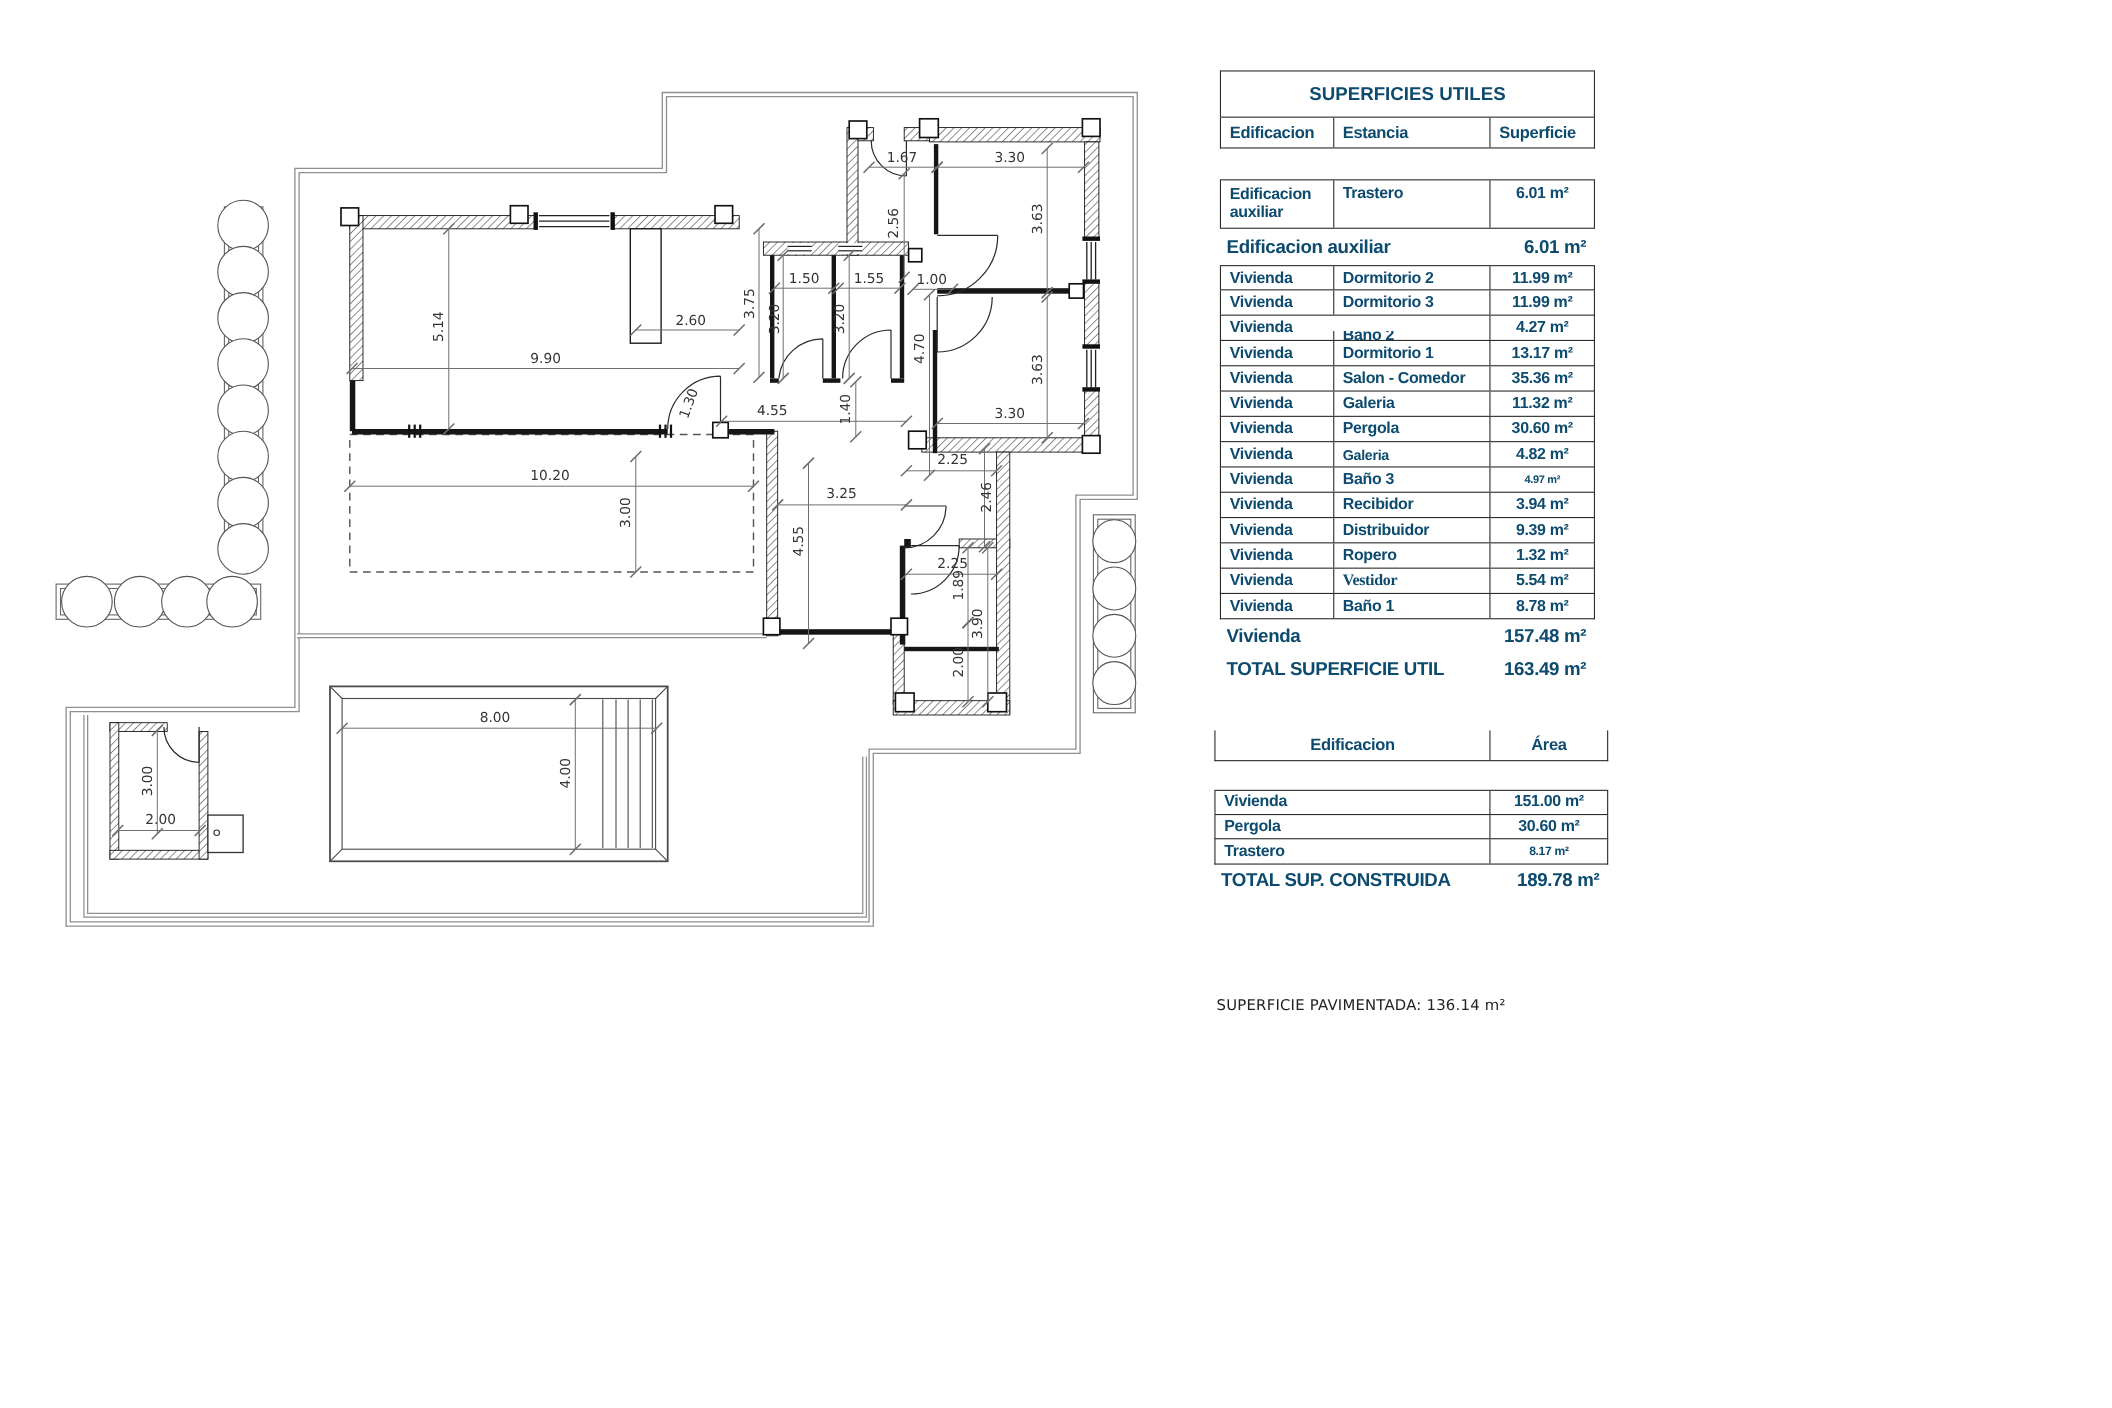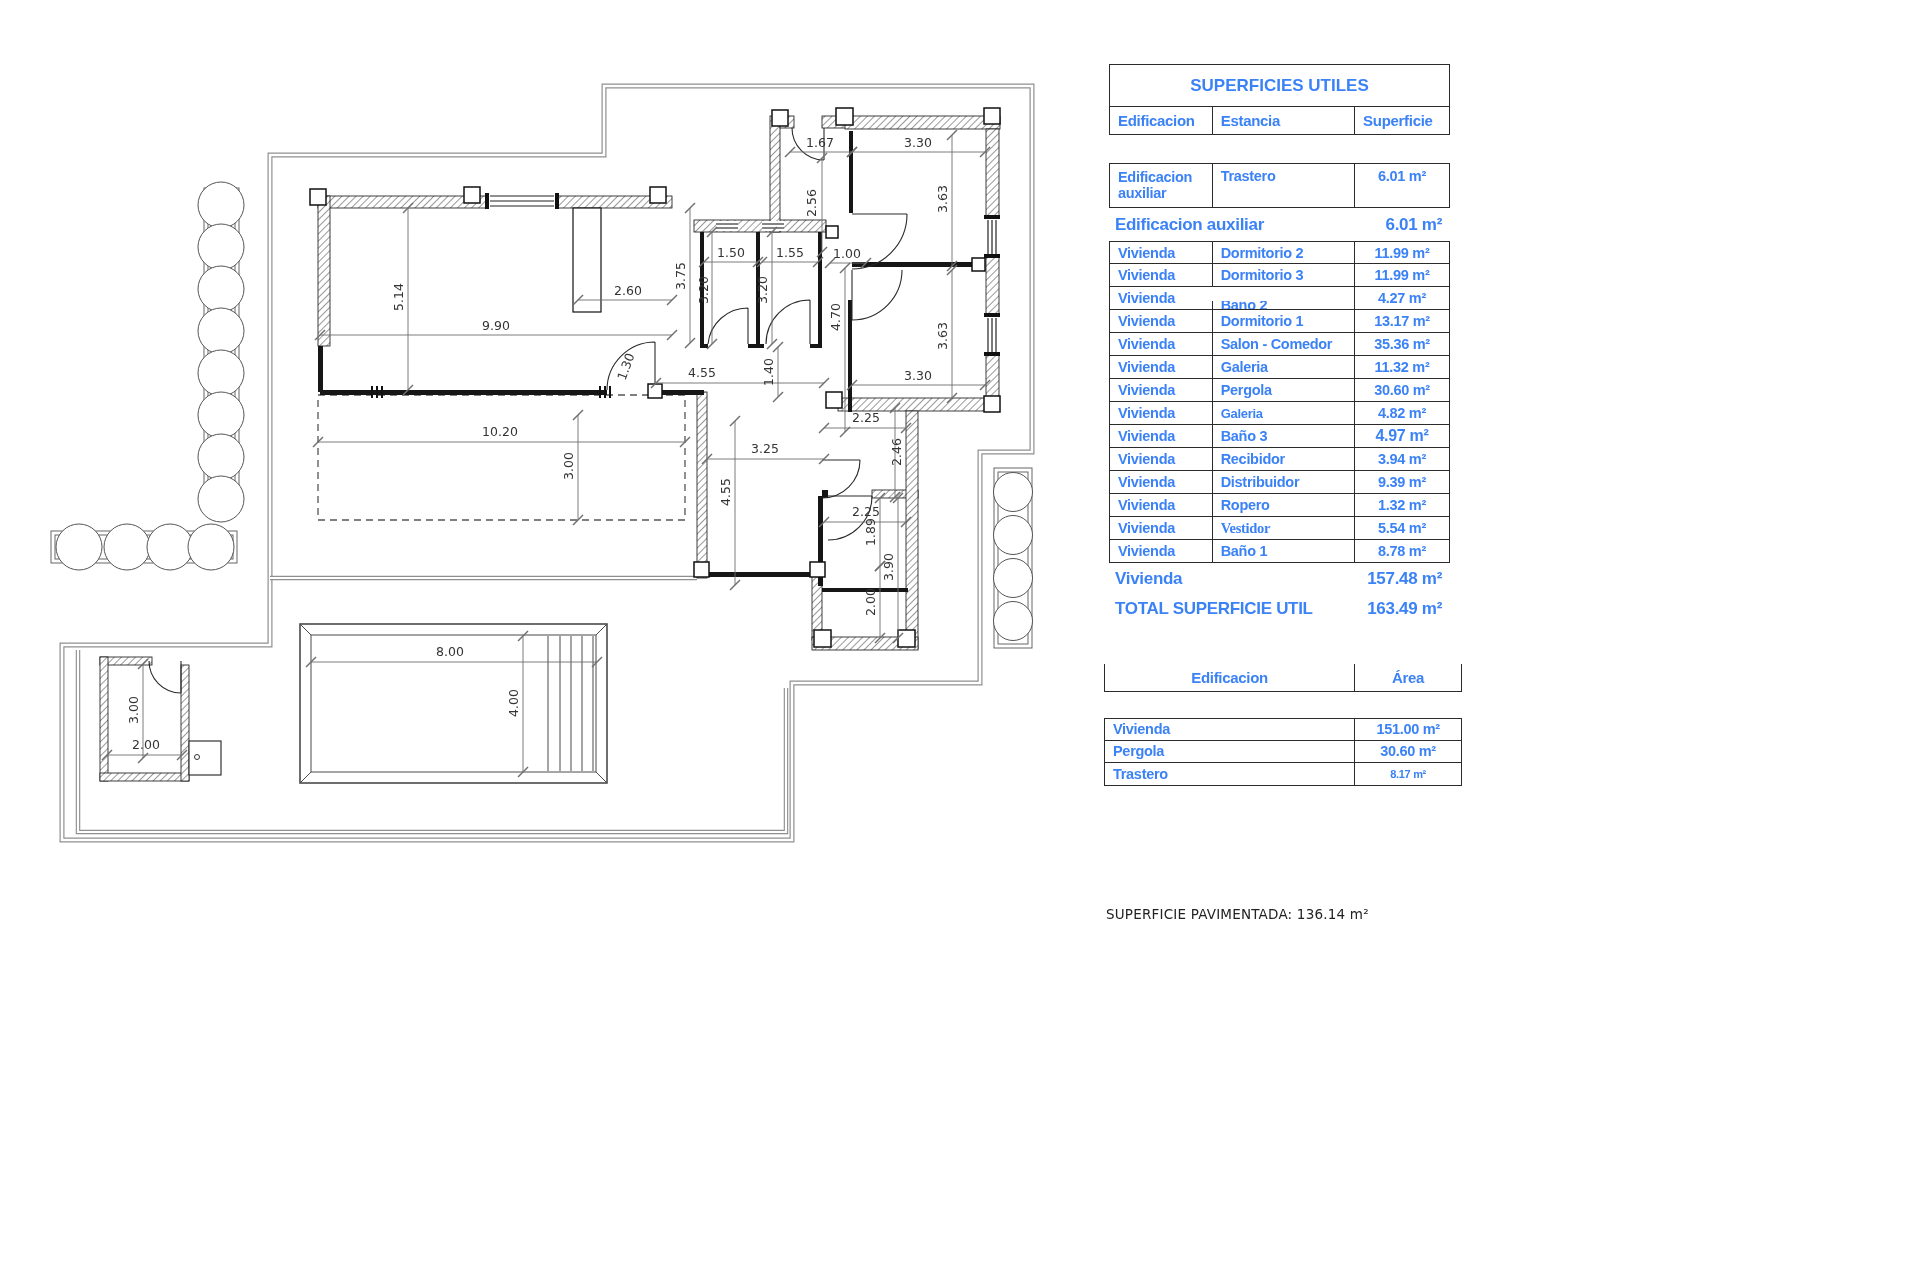--- a/index.html
+++ b/index.html
@@ -1,20 +1,20 @@
 <!DOCTYPE html>
 <html><head>
 <meta charset="utf-8">
 <style>
   html,body{margin:0;padding:0;background:#fff;}
   #page{position:relative;width:1920px;height:1280px;background:#fff;overflow:hidden;
         font-family:"Liberation Sans",sans-serif;}
   #plan{position:absolute;left:0;top:0;}
   
-  .tbl{position:absolute;color:#3b82f6;}
+  .tbl{position:absolute;color:#0c4a6e;}
   .trow{display:flex;box-sizing:border-box;}
   .cell{box-sizing:border-box;overflow:hidden;white-space:nowrap;
         font-weight:bold;letter-spacing:-0.3px;display:flex;align-items:center;}
   .bordered{border:1px solid #2b2b2b;}
   .title-row{border:1px solid #2b2b2b;display:flex;align-items:center;justify-content:center;
              font-weight:bold;font-size:17px;letter-spacing:0px;}
   .hdr .cell{font-size:15px;}
   .body-rows .trow{border-left:1px solid #2b2b2b;border-right:1px solid #2b2b2b;
                    border-bottom:1px solid #2b2b2b;}
   .body-rows .trow:first-child{border-top:1px solid #2b2b2b;}
@@ -412,21 +412,21 @@
           <div class="cell ctr c-sep" style="width: 28%; font-size: 14.5px;">30.60 m²</div>
         </div>
         <div class="trow" style="height: 23px;">
           <div class="cell pl" style="width: 30%; font-size: 14.5px;">Vivienda</div>
           <div class="cell pl c-sep" style="width: 42%; font-size: 13px;">Galeria</div>
           <div class="cell ctr c-sep" style="width: 28%; font-size: 14.5px;">4.82 m²</div>
         </div>
         <div class="trow" style="height: 23px;">
           <div class="cell pl" style="width: 30%; font-size: 14.5px;">Vivienda</div>
           <div class="cell pl c-sep" style="width: 42%; font-size: 14.5px;">Baño 3</div>
-          <div class="cell ctr c-sep" style="width: 28%; font-size: 16px;">4.97 m²</div>
+          <div class="cell ctr c-sep" style="width: 28%; font-size: 10px;">4.97 m²</div>
         </div>
         <div class="trow" style="height: 23px;">
           <div class="cell pl" style="width: 30%; font-size: 14.5px;">Vivienda</div>
           <div class="cell pl c-sep" style="width: 42%; font-size: 14.5px;">Recibidor</div>
           <div class="cell ctr c-sep" style="width: 28%; font-size: 14.5px;">3.94 m²</div>
         </div>
         <div class="trow" style="height: 23px;">
           <div class="cell pl" style="width: 30%; font-size: 14.5px;">Vivienda</div>
           <div class="cell pl c-sep" style="width: 42%; font-size: 14.5px;">Distribuidor</div>
           <div class="cell ctr c-sep" style="width: 28%; font-size: 14.5px;">9.39 m²</div>
@@ -470,16 +470,20 @@
         </div>
         <div class="trow" style="height: 22.5px;">
           <div class="cell pl" style="width: 70%; font-size: 14.5px;">Pergola</div>
           <div class="cell ctr c-sep" style="width: 30%; font-size: 14.5px;">30.60 m²</div>
         </div>
         <div class="trow" style="height: 22.5px;">
           <div class="cell pl" style="width: 70%; font-size: 14.5px;">Trastero</div>
           <div class="cell ctr c-sep" style="width: 30%; font-size: 11px;">8.17 m²</div>
         </div>
       </div>
+    <div class="sum-row" style="height:28px;">
+      <span class="l">TOTAL SUP. CONSTRUIDA</span>
+      <span class="v">189.78 m²</span>
+    </div>
   </div>
 
   <div id="footnote">SUPERFICIE PAVIMENTADA: 136.14 m²</div>
 </div>
 
 </body></html>

